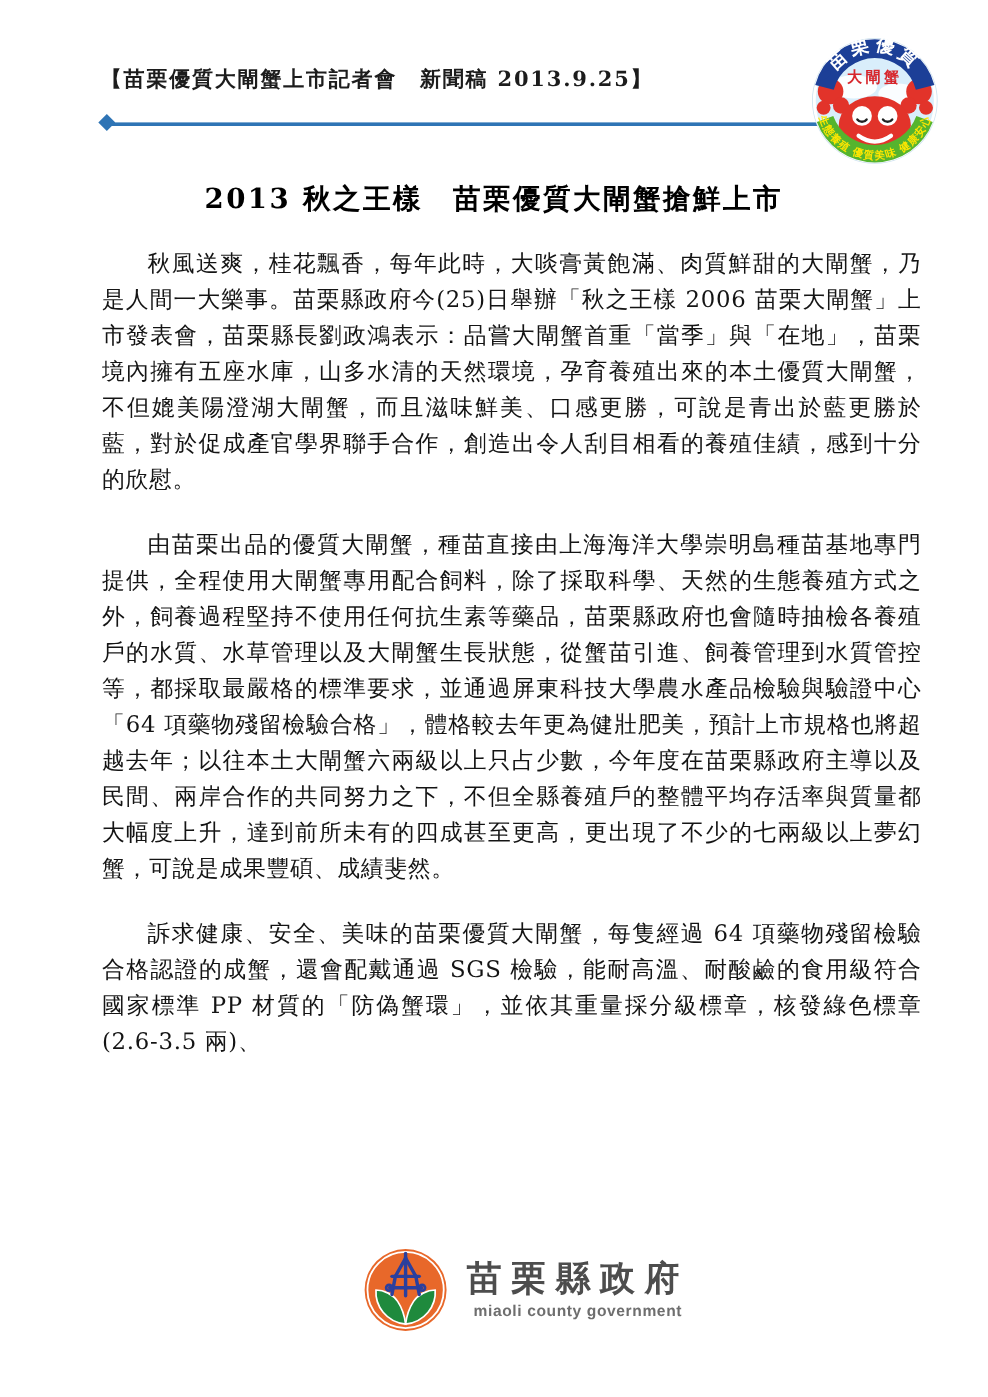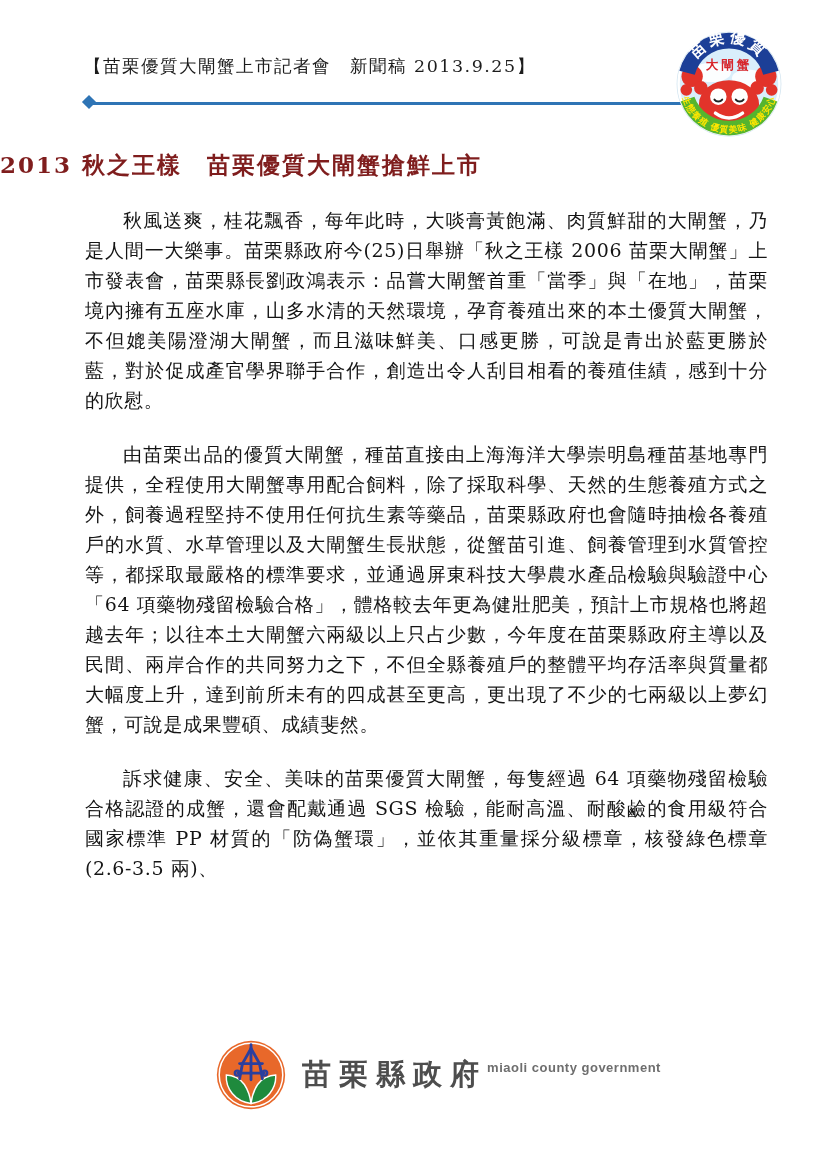--- a/index.html
+++ b/index.html
@@ -5,63 +5,63 @@
   html,body{margin:0;padding:0;}
   body{
     width:823px;height:1164px;background:#ffffff;position:relative;overflow:hidden;
     font-family:"DejaVu Serif","Liberation Serif",serif;color:#161616;
   }
   .page{position:absolute;inset:0;background:#fff;}
 
   
   .header-text{
     position:absolute;left:84px;top:54px;font-size:17.5px;letter-spacing:1.5px;
-    color:#1c1c1c;white-space:nowrap;
+    color:#1c1c1c;white-space:nowrap;font-weight:bold;
   }
   .header-rule{
     position:absolute;left:90px;top:102px;width:600px;height:3px;background:#2e74b5;
   }
   .header-diamond{
     position:absolute;left:84px;top:97px;width:10px;height:10px;background:#2e74b5;
     transform:rotate(45deg);
   }
 
   
   .badge{position:absolute;top:26px;right:30px;width:128px;height:118px;}
   .badge svg{display:block;width:100%;height:100%;}
 
   
   .doc-title{
-    position:absolute;top:150px;left:0;right:0;text-align:left;
-    font-size:23px;font-weight:bold;letter-spacing:2px;color:#7f1d1d;
+    position:absolute;top:150px;left:0;right:0;text-align:center;
+    font-size:23px;font-weight:bold;letter-spacing:2px;color:#000000;
   }
 
   
   .content{
     position:absolute;top:205px;left:85px;width:683px;
     font-size:19px;line-height:30px;text-align:justify;color:#141414;
   }
   .content p{margin:0 0 24px 0;text-indent:2em;letter-spacing:0.6px;}
 
   
   .footer{
     position:absolute;top:1038px;left:0;right:0;
     display:flex;justify-content:center;align-items:center;gap:14px;
     transform:translateX(26px);
   }
   .footer .emblem{width:74px;height:74px;}
   .footer .emblem svg{display:block;width:100%;height:100%;}
-  .footer .org{display:flex;flex-direction:row;justify-content:center;}
+  .footer .org{display:flex;flex-direction:column;justify-content:center;}
   .footer .org-zh{
     font-family:"Liberation Sans","DejaVu Sans",sans-serif;
     font-size:29px;font-weight:bold;color:#4d4d4d;letter-spacing:8px;line-height:1.15;
   }
   .footer .org-en{
     font-family:"Liberation Sans","DejaVu Sans",sans-serif;
-    font-size:13px;font-weight:bold;color:#6e6e6e;letter-spacing:0.5px;margin-top:2px;
+    font-size:13px;font-weight:bold;color:#6e6e6e;letter-spacing:0.5px;margin-top:2px;text-align:center;
   }
 </style>
 </head>
 <body>
 
 <div class="page">
 
   <div class="header-text">【苗栗優質大閘蟹上市記者會　新聞稿 2013.9.25】</div>
   <div class="header-diamond"></div>
   <div class="header-rule"></div>

